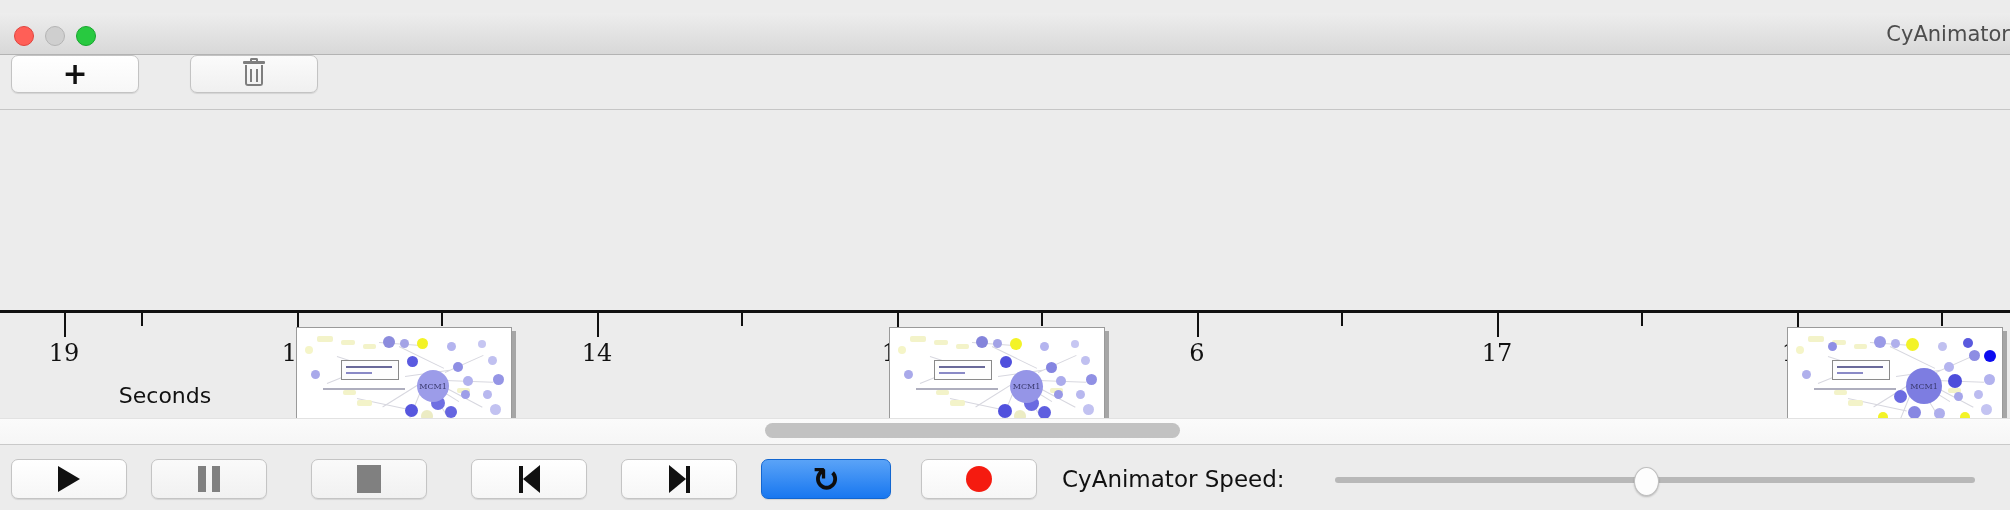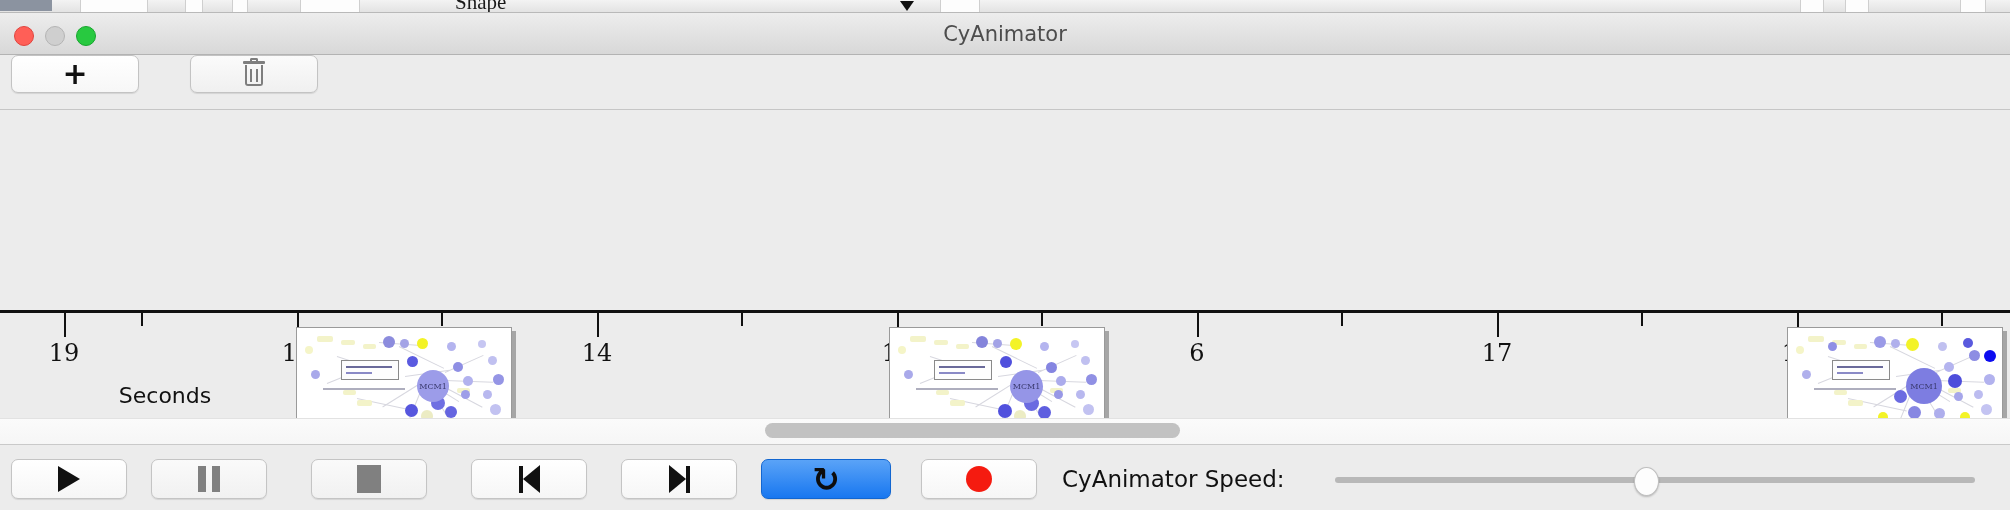--- a/index.html
+++ b/index.html
@@ -48,21 +48,21 @@
     background: linear-gradient(#ededed, #d8d8d8);
     border-bottom: 1px solid #b3b3b3;
   }
   .traffic { position:absolute; top:13px; display:flex; gap:11px; left:14px; }
   .light { width:20px; height:20px; border-radius:50%; }
   .light.red    { background:#ff5f57; border:1px solid #e0443e; }
   .light.yellow { background:#cfcfcf; border:1px solid #b4b4b4; }
   .light.green  { background:#28c940; border:1px solid #17a62e; }
   .win-title {
     position:absolute; left:0; top:0; width:2010px; height:42px;
-    line-height:42px; text-align:center;
+    line-height:42px; text-align:right;
     font-size:21px; color:#4d4d4d;
     font-family:"DejaVu Sans", sans-serif;
   }
 
   
   .toolbar {
     position:absolute; left:0; top:55px; width:2010px; height:55px;
     background:#ececec;
     border-bottom: 1px solid #c6c6c6;
   }
@@ -230,33 +230,20 @@
     background:#fdfdfd; border:1px solid #bfbfbf; border-radius:50%;
     box-shadow:0 1px 2px rgba(0,0,0,.22);
     cursor:pointer;
   }
 </style>
 </head>
 <body>
 
 <div id="app">
 
-  <div class="bg-strip">
-    <div class="bg-dark"></div>
-    <div class="bg-chip" style="left:80px;width:68px;"></div>
-    <div class="bg-chip" style="left:185px;width:18px;"></div>
-    <div class="bg-chip" style="left:232px;width:16px;"></div>
-    <div class="bg-chip" style="left:300px;width:60px;"></div>
-    <div class="bg-chip" style="left:940px;width:40px;"></div>
-    <div class="bg-tri" style="left:900px;"></div>
-    <div class="bg-chip" style="left:1800px;width:24px;"></div>
-    <div class="bg-chip" style="left:1845px;width:24px;"></div>
-    <div class="bg-chip" style="left:1960px;width:26px;"></div>
-    <div class="bg-word">Shape</div>
-  </div>
 
   <div class="titlebar">
     <div class="traffic">
       <div class="light red"></div>
       <div class="light yellow"></div>
       <div class="light green"></div>
     </div>
     <div class="win-title">CyAnimator</div>
   </div>
 

